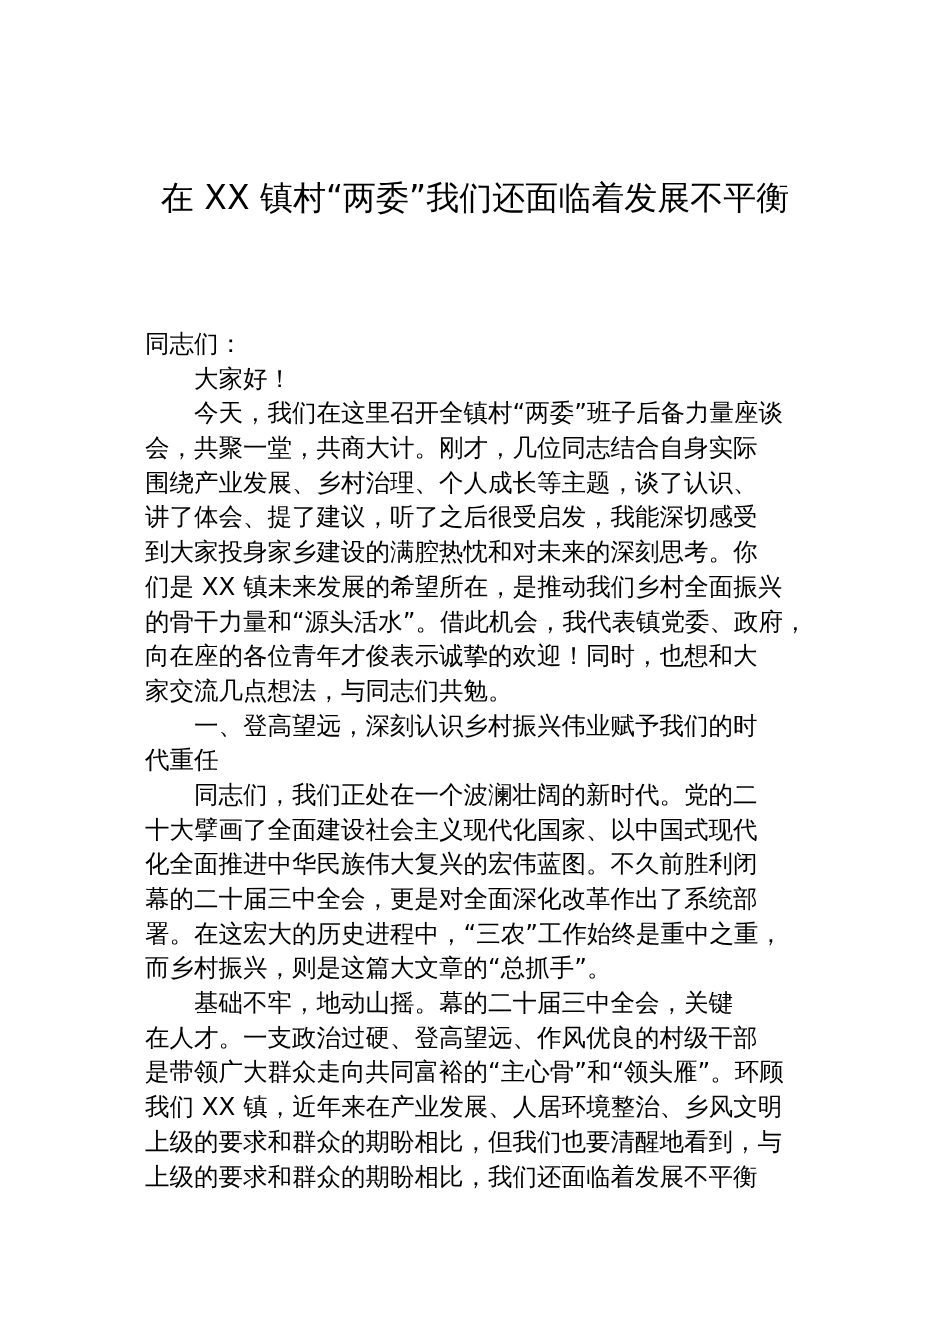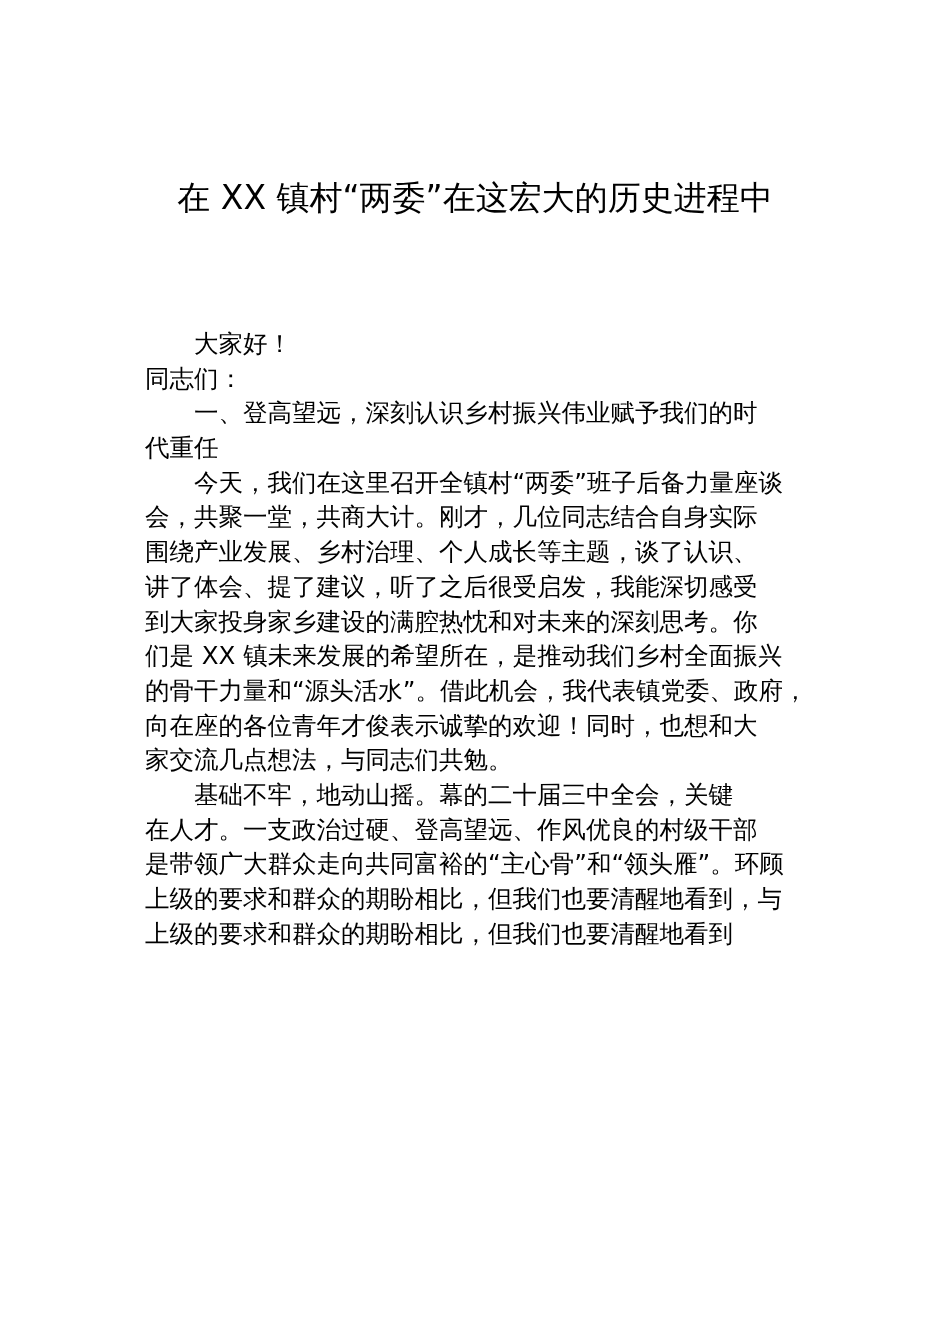--- a/index.html
+++ b/index.html
@@ -54,47 +54,56 @@
     .heading-line {
       font-weight: normal;
     }
   </style>
 </head>
 <body>
 
 <div class="page">
 
   <h1 class="title">
-    <span class="line" style="height:75px">在 XX 镇村“两委”在这宏大的历史进程中</span>
+    <span class="line" style="height:75px">在 XX 镇村“两委”我们还面临着发展不平衡</span>
   </h1>
 
   <div class="body">
+    <span class="line">同志们：</span>
     <span class="line indent">大家好！</span>
-    <span class="line">同志们：</span>
-
-    <div>
-      <span class="line indent heading-line">一、登高望远，深刻认识乡村振兴伟业赋予我们的时</span>
-      <span class="line heading-line">代重任</span>
-    </div>
 
     <div>
       <span class="line indent">今天，我们在这里召开全镇村“两委”班子后备力量座谈</span>
       <span class="line">会，共聚一堂，共商大计。刚才，几位同志结合自身实际</span>
       <span class="line">围绕产业发展、乡村治理、个人成长等主题，谈了认识、</span>
       <span class="line">讲了体会、提了建议，听了之后很受启发，我能深切感受</span>
       <span class="line">到大家投身家乡建设的满腔热忱和对未来的深刻思考。你</span>
       <span class="line">们是 XX 镇未来发展的希望所在，是推动我们乡村全面振兴</span>
       <span class="line">的骨干力量和“源头活水”。借此机会，我代表镇党委、政府，</span>
       <span class="line">向在座的各位青年才俊表示诚挚的欢迎！同时，也想和大</span>
       <span class="line">家交流几点想法，与同志们共勉。</span>
     </div>
 
+    <div>
+      <span class="line indent heading-line">一、登高望远，深刻认识乡村振兴伟业赋予我们的时</span>
+      <span class="line heading-line">代重任</span>
+    </div>
+
+    <div>
+      <span class="line indent">同志们，我们正处在一个波澜壮阔的新时代。党的二</span>
+      <span class="line">十大擘画了全面建设社会主义现代化国家、以中国式现代</span>
+      <span class="line">化全面推进中华民族伟大复兴的宏伟蓝图。不久前胜利闭</span>
+      <span class="line">幕的二十届三中全会，更是对全面深化改革作出了系统部</span>
+      <span class="line">署。在这宏大的历史进程中，“三农”工作始终是重中之重，</span>
+      <span class="line">而乡村振兴，则是这篇大文章的“总抓手”。</span>
+    </div>
 
     <div>
       <span class="line indent">基础不牢，地动山摇。幕的二十届三中全会，关键</span>
       <span class="line">在人才。一支政治过硬、登高望远、作风优良的村级干部</span>
       <span class="line">是带领广大群众走向共同富裕的“主心骨”和“领头雁”。环顾</span>
+      <span class="line">我们 XX 镇，近年来在产业发展、人居环境整治、乡风文明</span>
       <span class="line">上级的要求和群众的期盼相比，但我们也要清醒地看到，与</span>
-      <span class="line">上级的要求和群众的期盼相比，但我们也要清醒地看到</span>
+      <span class="line">上级的要求和群众的期盼相比，我们还面临着发展不平衡</span>
     </div>
   </div>
 
 </div>
 
 </body></html>

